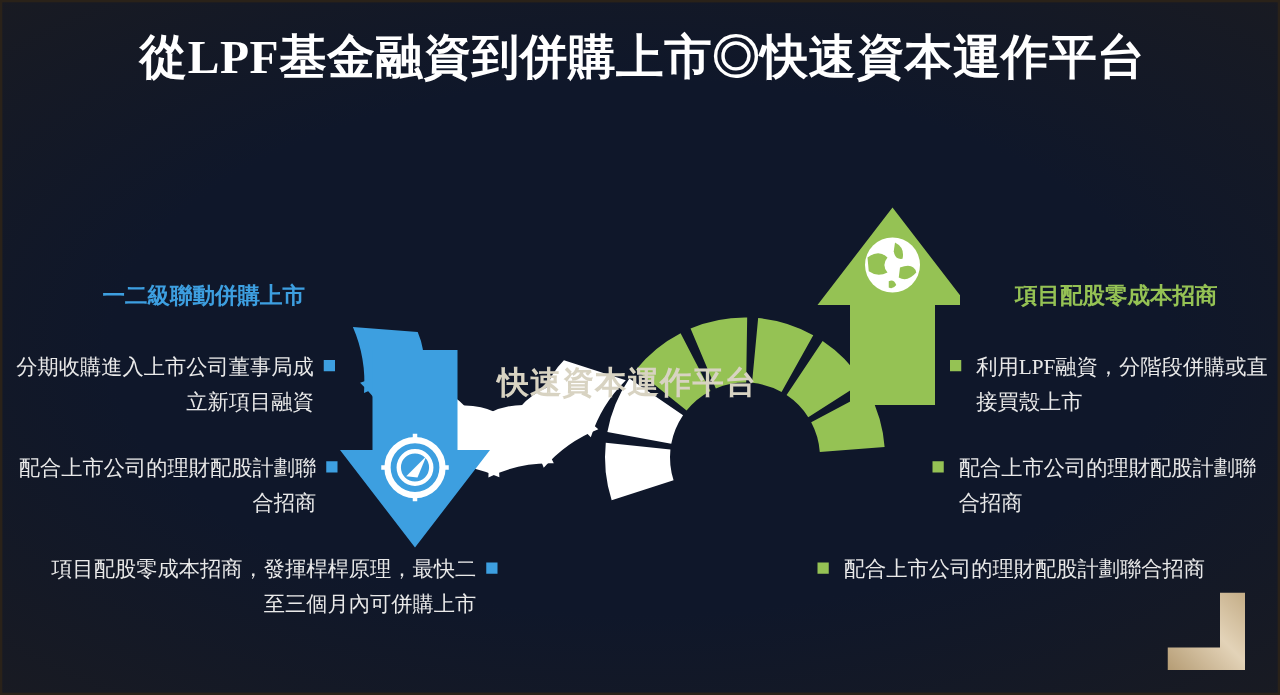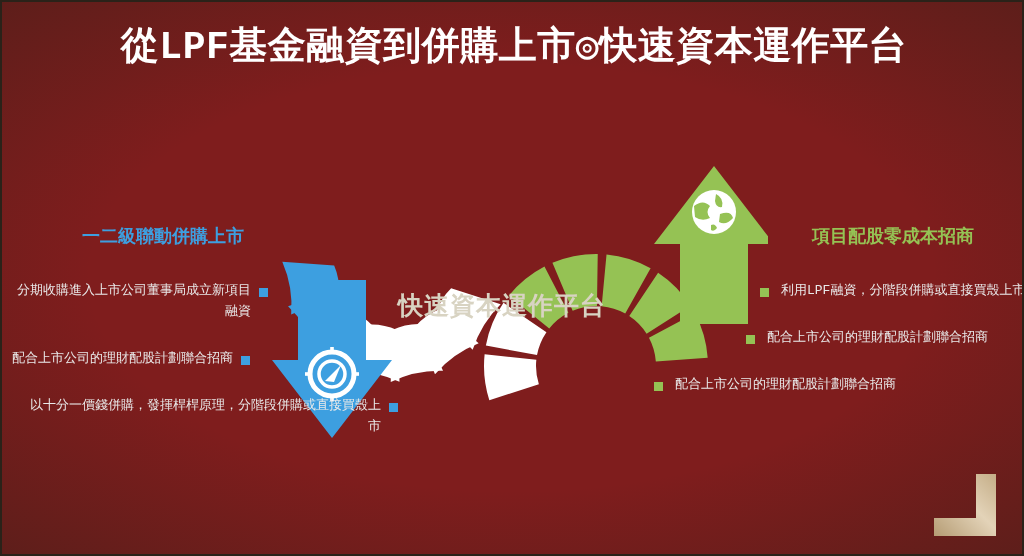--- a/index.html
+++ b/index.html
@@ -4,23 +4,23 @@
 <style>
   html, body {
     margin: 0;
     padding: 0;
     background: #000;
   }
   #slide {
     position: relative;
     width: 1024px;
     height: 556px;
-    background: #7f1d1d;
+    background: #0f172a;
     overflow: hidden;
-    font-family: Liberation Mono, monospace;
+    font-family: Liberation Serif, serif;
     box-sizing: border-box;
     border: 2px solid #2a2219;
   }
   
   #slide::after {
     content: "";
     position: absolute;
     inset: 0;
     pointer-events: none;
     background: radial-gradient(ellipse 75% 70% at 50% 50%, rgba(0,0,0,0) 55%, rgba(40,32,22,0.40) 100%);
@@ -69,21 +69,21 @@
     flex: 0 0 auto;
     width: 9px;
     height: 9px;
     margin-top: 8px;
   }
   .col-left  .bullet-mark { background: #3d9fe0; }
   .col-right .bullet-mark { background: #95c254; }
 
   .bullet-text {
     color: #e9e9e9;
-    font-size: 13px;
+    font-size: 17px;
     line-height: 1.62;
   }
   .col-left .bullet-text  { text-align: right; margin-right: 8px; margin-left: 10px; }
   .col-right .bullet-text { text-align: left;  margin-left: 12px; }
   .col-left .bullet { flex-direction: row; }
 
   
   .b-l1 { margin-left: -2px;  width: 268px; }
   .b-l2 { margin-left: 0px;   width: 268px; }
   .b-l3 { margin-left: 14px;  width: 382px; margin-top: 6px; }
@@ -136,21 +136,21 @@
 
     <div class="bullet b-l1">
       <div class="bullet-text">分期收購進入上市公司董事局成立新項目融資</div>
       <div class="bullet-mark"></div>
     </div>
     <div class="bullet b-l2">
       <div class="bullet-text">配合上市公司的理財配股計劃聯合招商</div>
       <div class="bullet-mark"></div>
     </div>
     <div class="bullet b-l3">
-      <div class="bullet-text">以十分一價錢併購，發揮桿桿原理，分階段併購或直接買殼上市</div>
+      <div class="bullet-text">項目配股零成本招商，發揮桿桿原理，最快二至三個月內可併購上市</div>
       <div class="bullet-mark"></div>
     </div>
   </div>
 
   <div class="col col-right">
     <div class="col-head">項目配股零成本招商</div>
 
     <div class="bullet b-r1">
       <div class="bullet-mark"></div>
       <div class="bullet-text">利用LPF融資，分階段併購或直接買殼上市</div>

